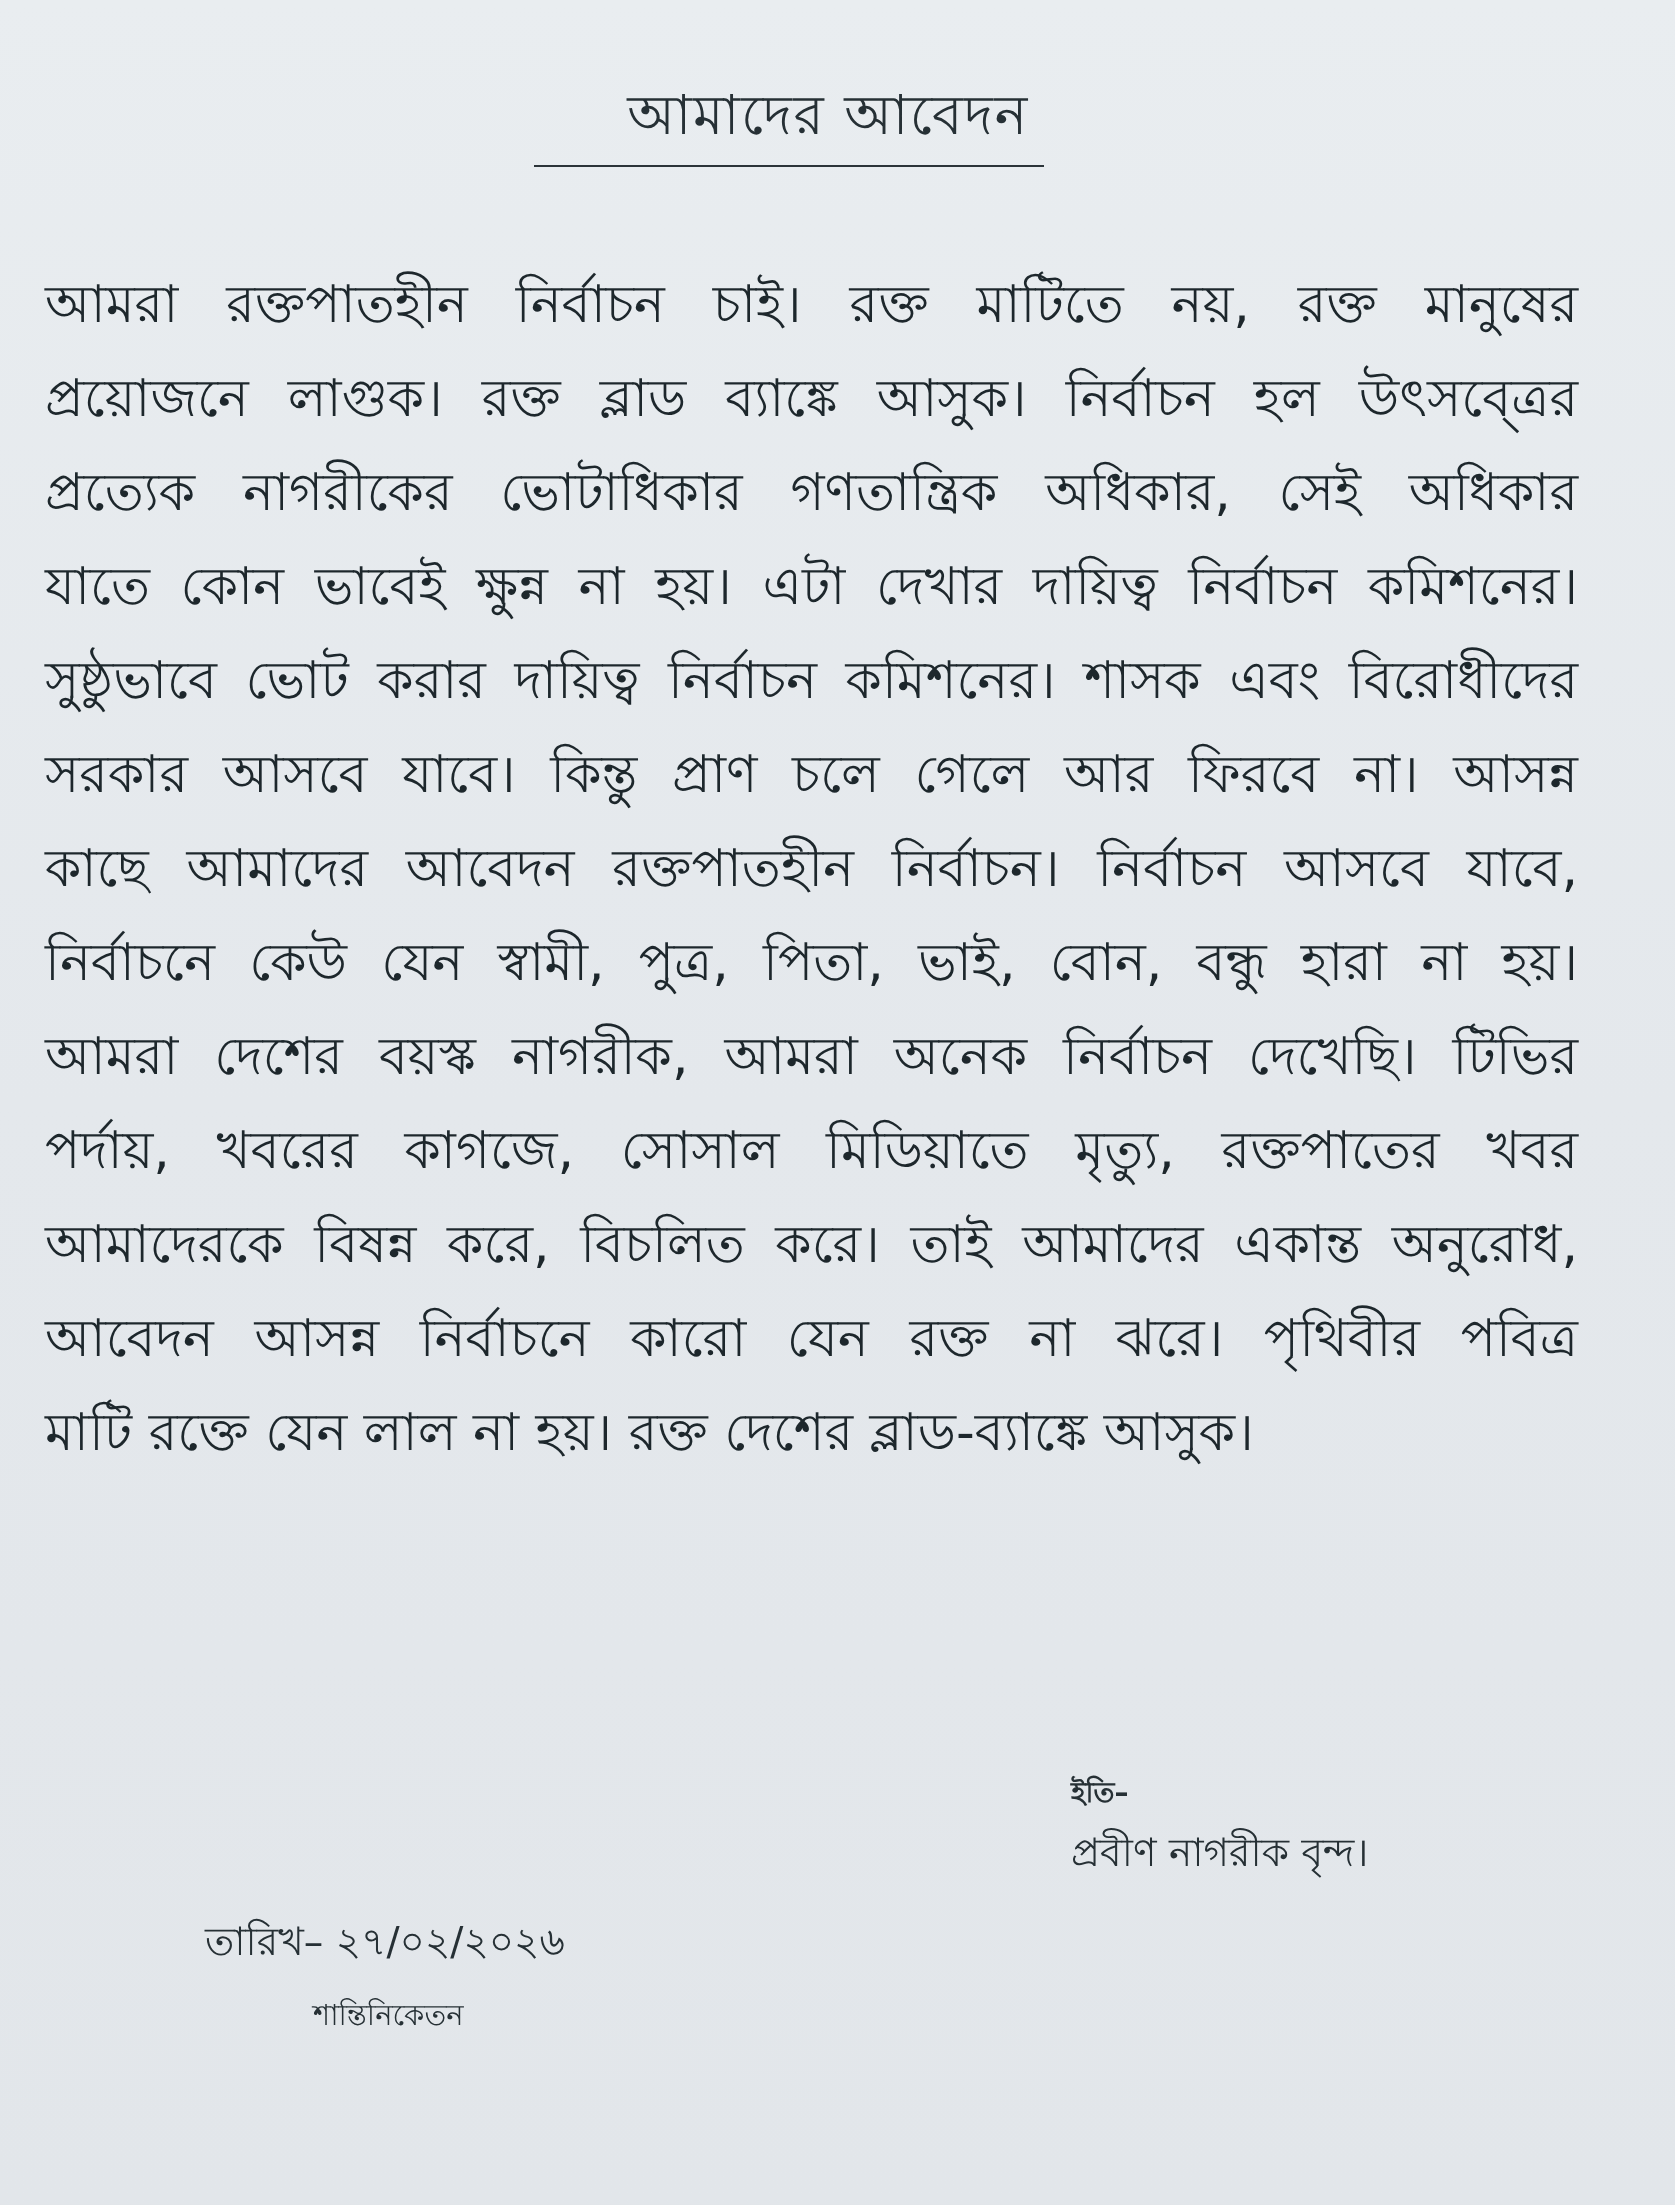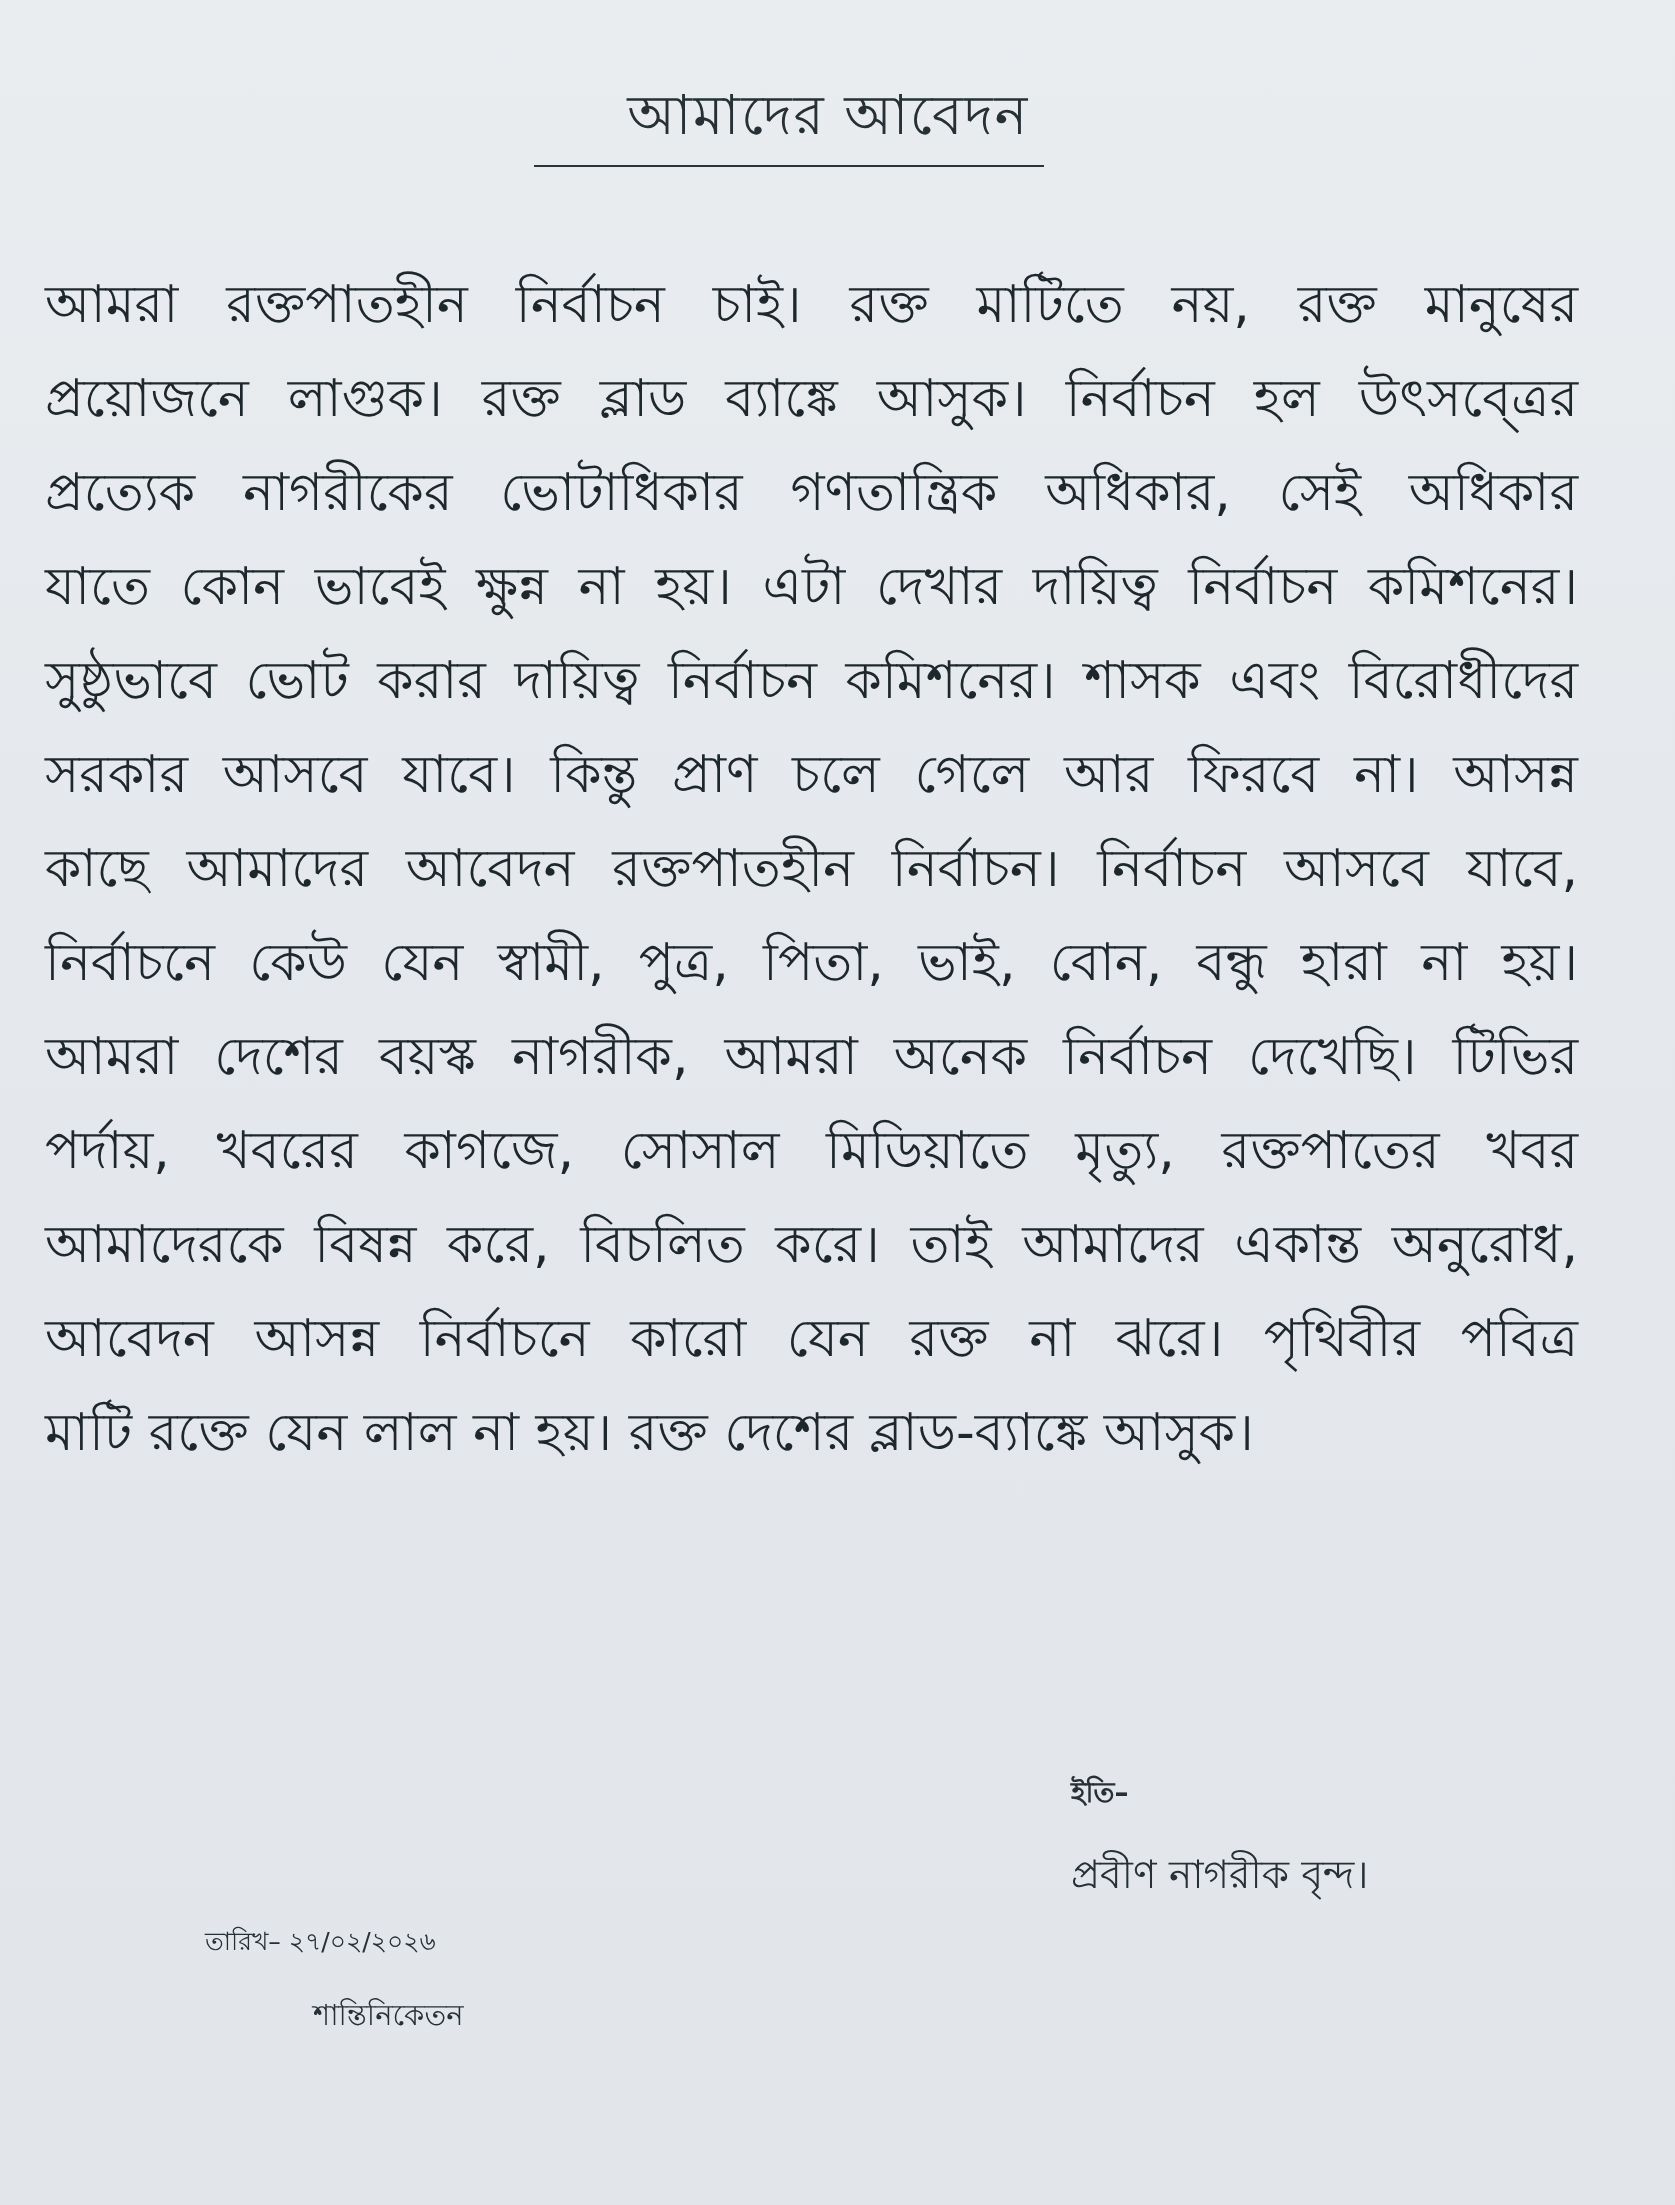--- a/index.html
+++ b/index.html
@@ -69,30 +69,29 @@
   }
   .sign-iti {
     font-size: 28px;
     line-height: 60px;
     color: #263035;
     font-weight: bold;
   }
   .sign-name {
     font-size: 39px;
     line-height: 60px;
-    margin-top: 22px;
     color: #263035;
   }
   .date-block {
     position: absolute;
     left: 205px;
     top: 1912px;
   }
   .date-line {
-    font-size: 25px;
+    font-size: 39px;
     line-height: 60px;
     color: #263035;
   }
   .place-line {
     font-size: 29px;
     line-height: 60px;
     margin-top: 13.4px;
     margin-left: 108px;
     color: #263035;
   }

